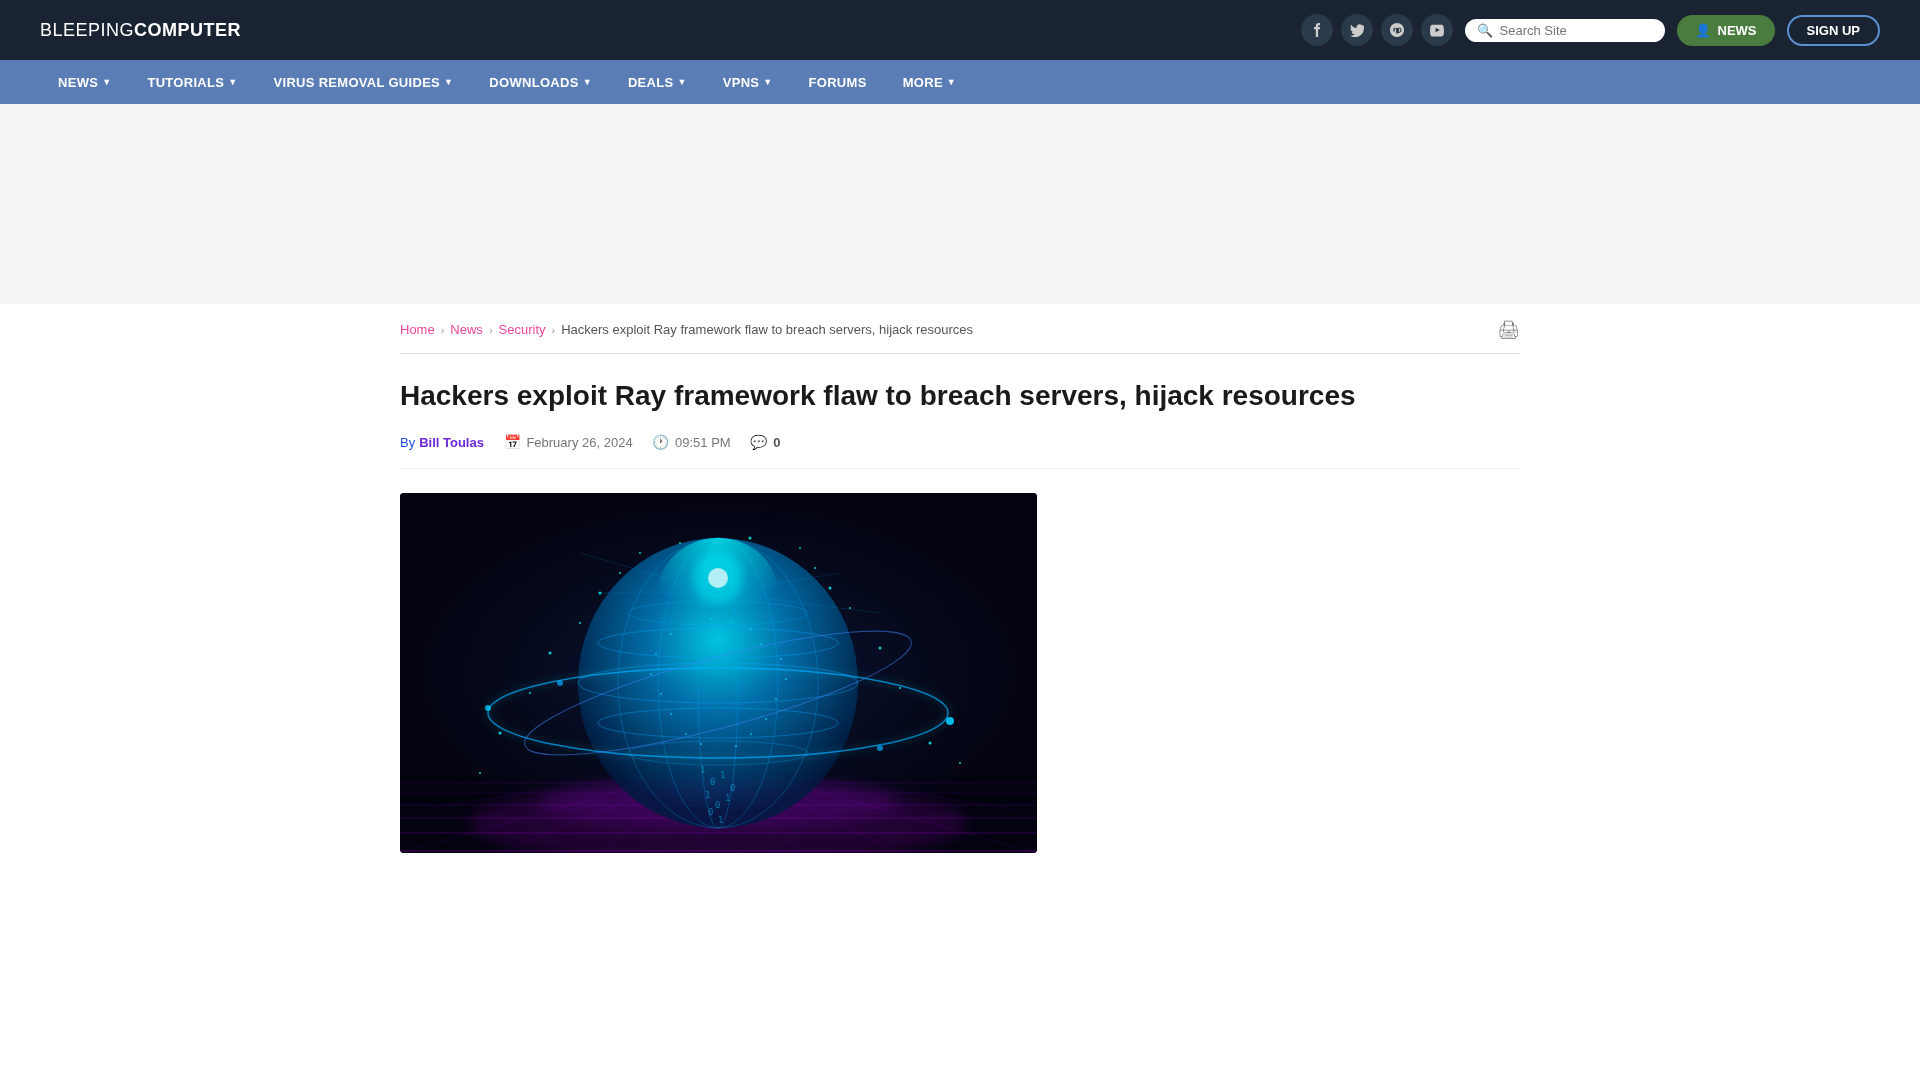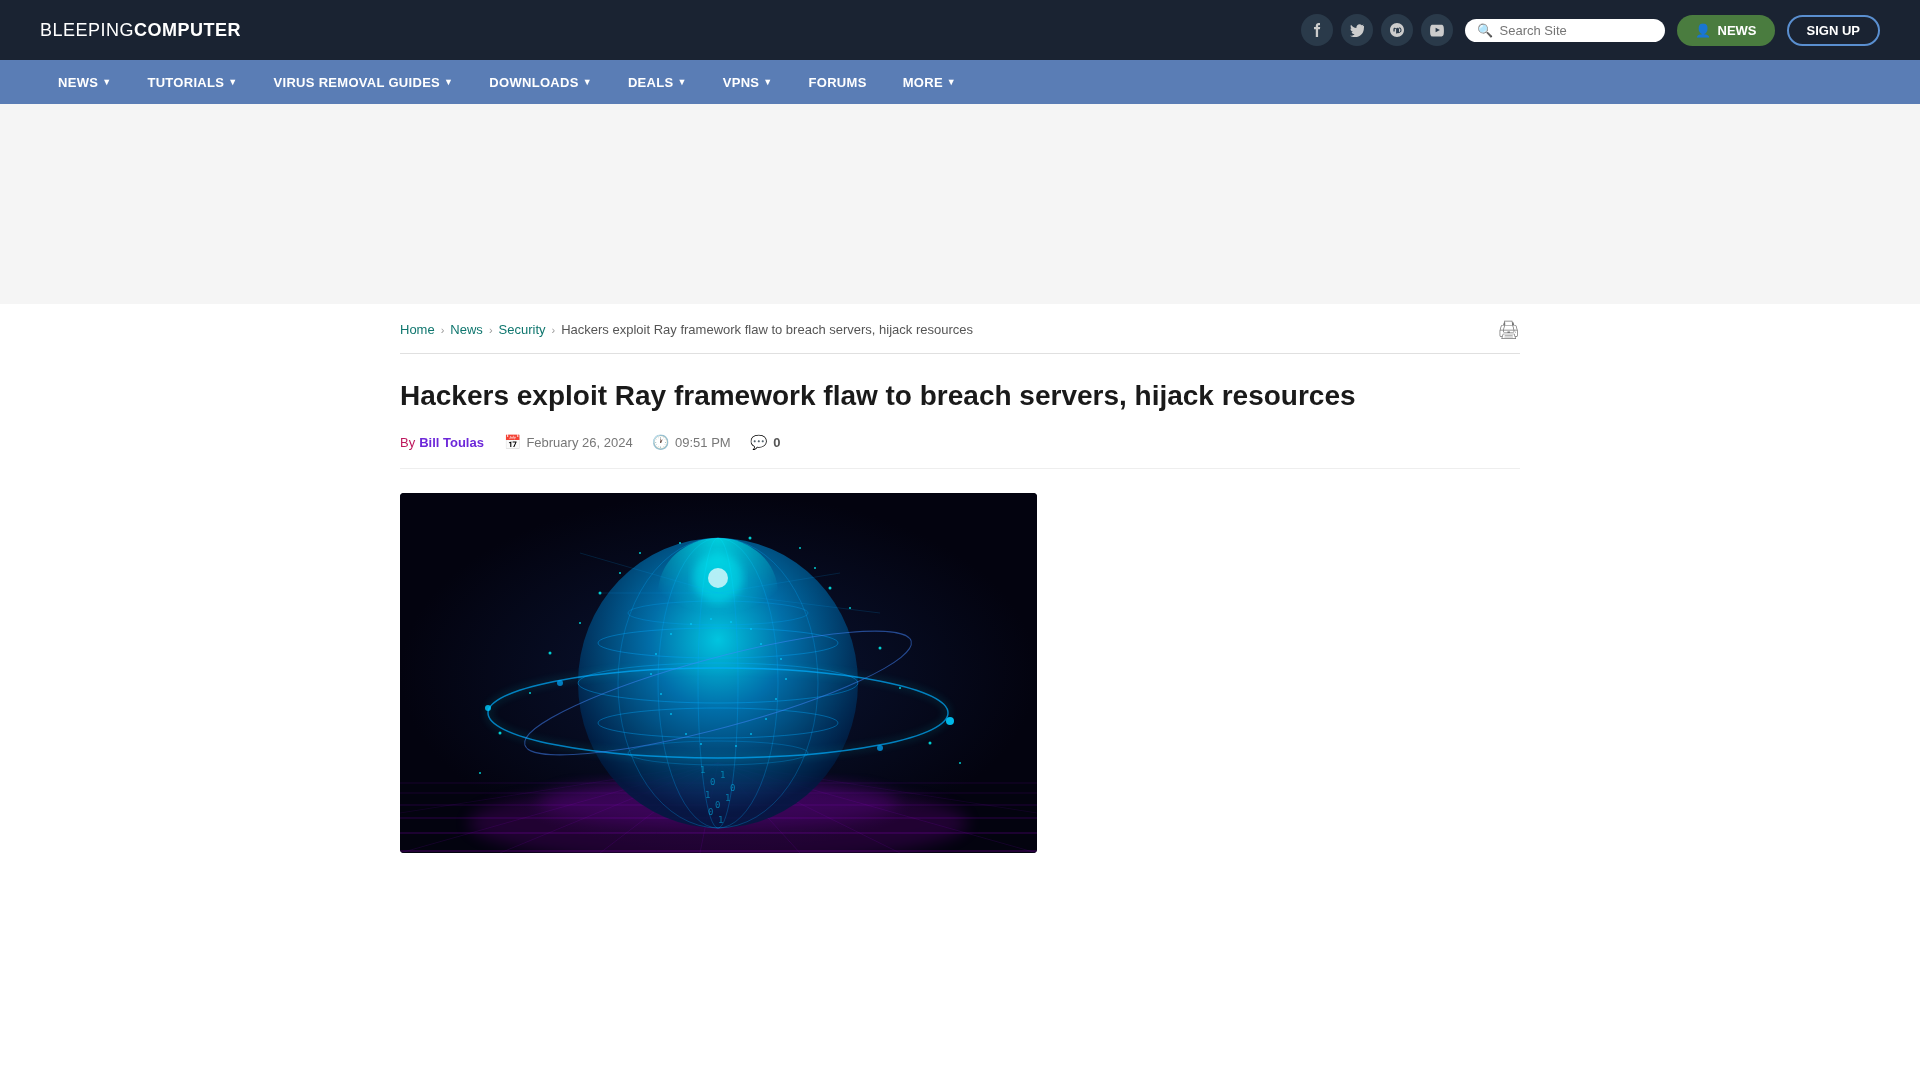--- a/index.html
+++ b/index.html
@@ -130,21 +130,21 @@
     .breadcrumb {
       display: flex;
       align-items: center;
       gap: 6px;
       padding: 18px 0 16px;
       font-size: 13px;
       border-bottom: 1px solid #e0e0e0;
       position: relative;
     }
     .breadcrumb a {
-      color: #0f766e;
+      color: #ec4899;
       text-decoration: none;
       text-align: center;
     }
     .breadcrumb-sep { color: #999; font-size: 11px; }
     .breadcrumb-current { color: #555; }
     .print-icon {
       position: absolute;
       right: 0;
       color: #777;
       cursor: pointer;
@@ -163,21 +163,21 @@
     .article-meta {
       display: flex;
       align-items: center;
       gap: 20px;
       font-size: 13px;
       color: #777;
       padding-bottom: 18px;
       border-bottom: 1px solid #eee;
     }
     .article-author { display: flex; align-items: center; gap: 4px; }
-    .author-by { color: #be185d; }
+    .author-by { color: #1d4ed8; }
     .author-name { color: #6d28d9; text-decoration: none; font-weight: 600; }
     .meta-item { display: flex; align-items: center; gap: 5px; }
     .meta-icon { color: #888; font-size: 14px; }
     .comments { display: flex; align-items: center; gap: 5px; }
     .comment-count { color: #555; font-weight: 600; }
 
     
     .article-image {
       margin-top: 24px;
       width: 637px;

